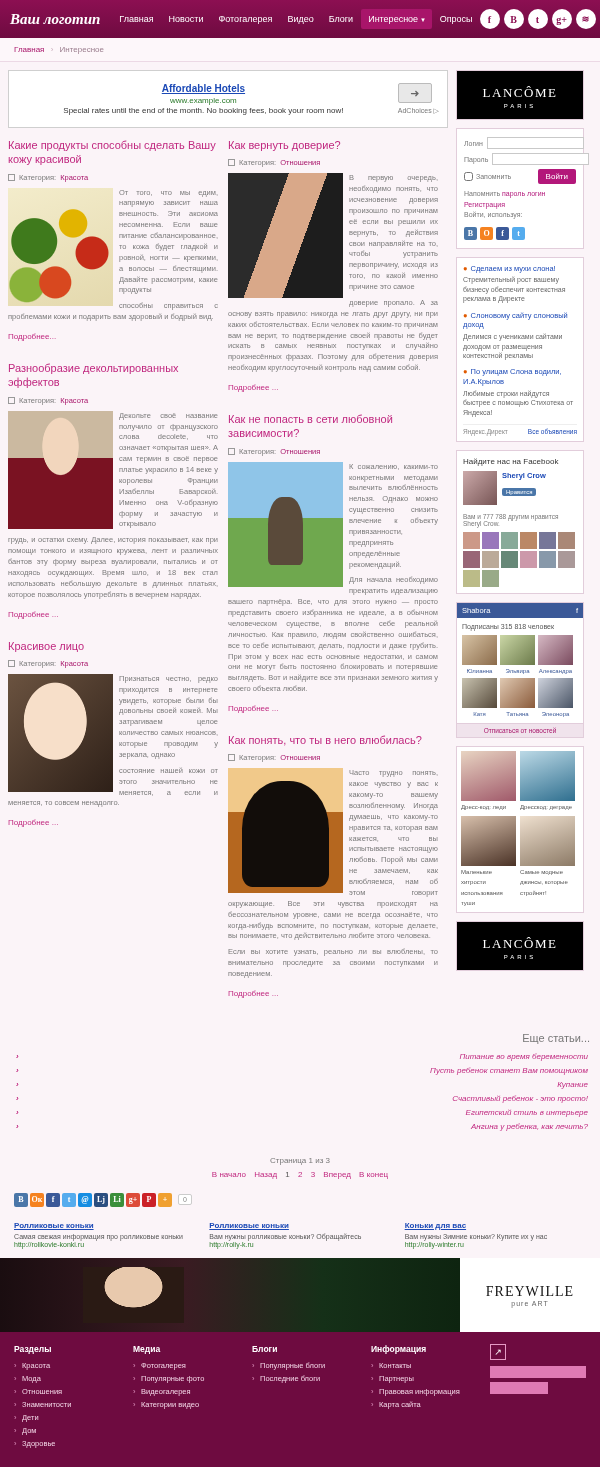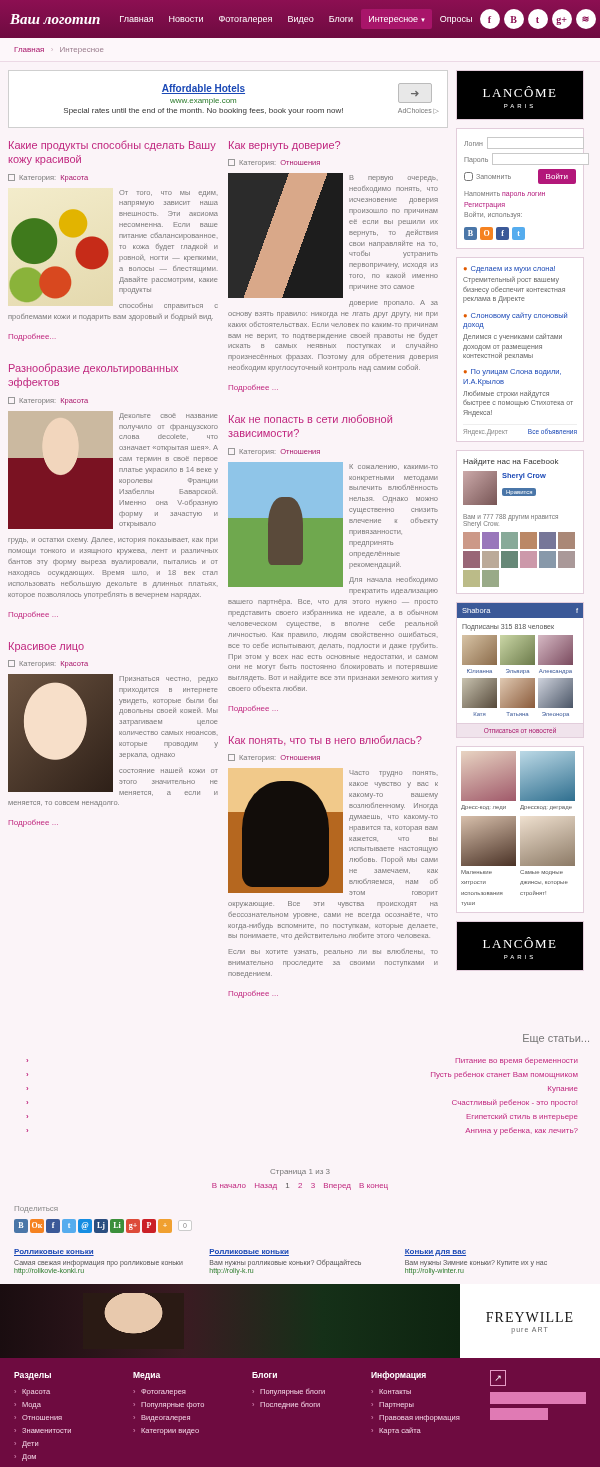--- a/index.html
+++ b/index.html
@@ -122,21 +122,21 @@
       #8fc5e8; position:relative; }
   .ph-couple::after{ content:""; position:absolute; left:35%; top:28%; width:30%; height:55%;
       background:#5a4a3a; border-radius:40% 40% 10% 10%; }
   .ph-kiss { background:linear-gradient(180deg,#f1c98a 0 35%, #b5671f 35% 100%); position:relative; }
   .ph-kiss::after{ content:""; position:absolute; left:12%; top:10%; width:76%; height:85%;
       background:#120d0a; border-radius:45% 45% 12% 12%; }
 
   
   .more-block { padding:14px 10px 6px 14px;text-align:right; }
   .more-h { color:#777; font-size:11px; margin:0 0 8px 0; font-weight:normal; }
-  .more-list { list-style:none; margin:12px; padding:0; }
+  .more-list { list-style:none; margin:2px; padding:0;font-style:italic; }
   .more-list li { font-size:8px; margin-bottom:5px; padding-left:10px; position:relative; }
   .more-list li::before { content:"›"; position:absolute; left:0; color:#c0277f; font-weight:bold; }
   .more-list a { color:#c0277f; text-decoration:none; }
 
   
   .pager { text-align:center; font-size:8px; color:#777; padding:14px 0 6px 0; }
   .pager .pgline { margin-bottom:5px; }
   .pager a { color:#c0277f; text-decoration:none; margin:0 3px; }
   .pager .cur { color:#555; margin:0 3px; }
 
@@ -575,21 +575,20 @@
       <a>Назад</a>
       <span class="cur">1</span>
       <a>2</a>
       <a>3</a>
       <a>Вперед</a>
       <a>В конец</a>
     </div>
   </div>
 
   <div class="share">
-    <div class="share-lbl">Поделиться</div>
     <div class="share-row">
       <span class="sh" style="background:#4a76a8">В</span>
       <span class="sh" style="background:#f58220">Ок</span>
       <span class="sh" style="background:#3b5998">f</span>
       <span class="sh" style="background:#55acee">t</span>
       <span class="sh" style="background:#168de2">@</span>
       <span class="sh" style="background:#2b4e80">Lj</span>
       <span class="sh" style="background:#3b8f3b">Li</span>
       <span class="sh" style="background:#dd4b39">g+</span>
       <span class="sh" style="background:#cb2027">P</span>

